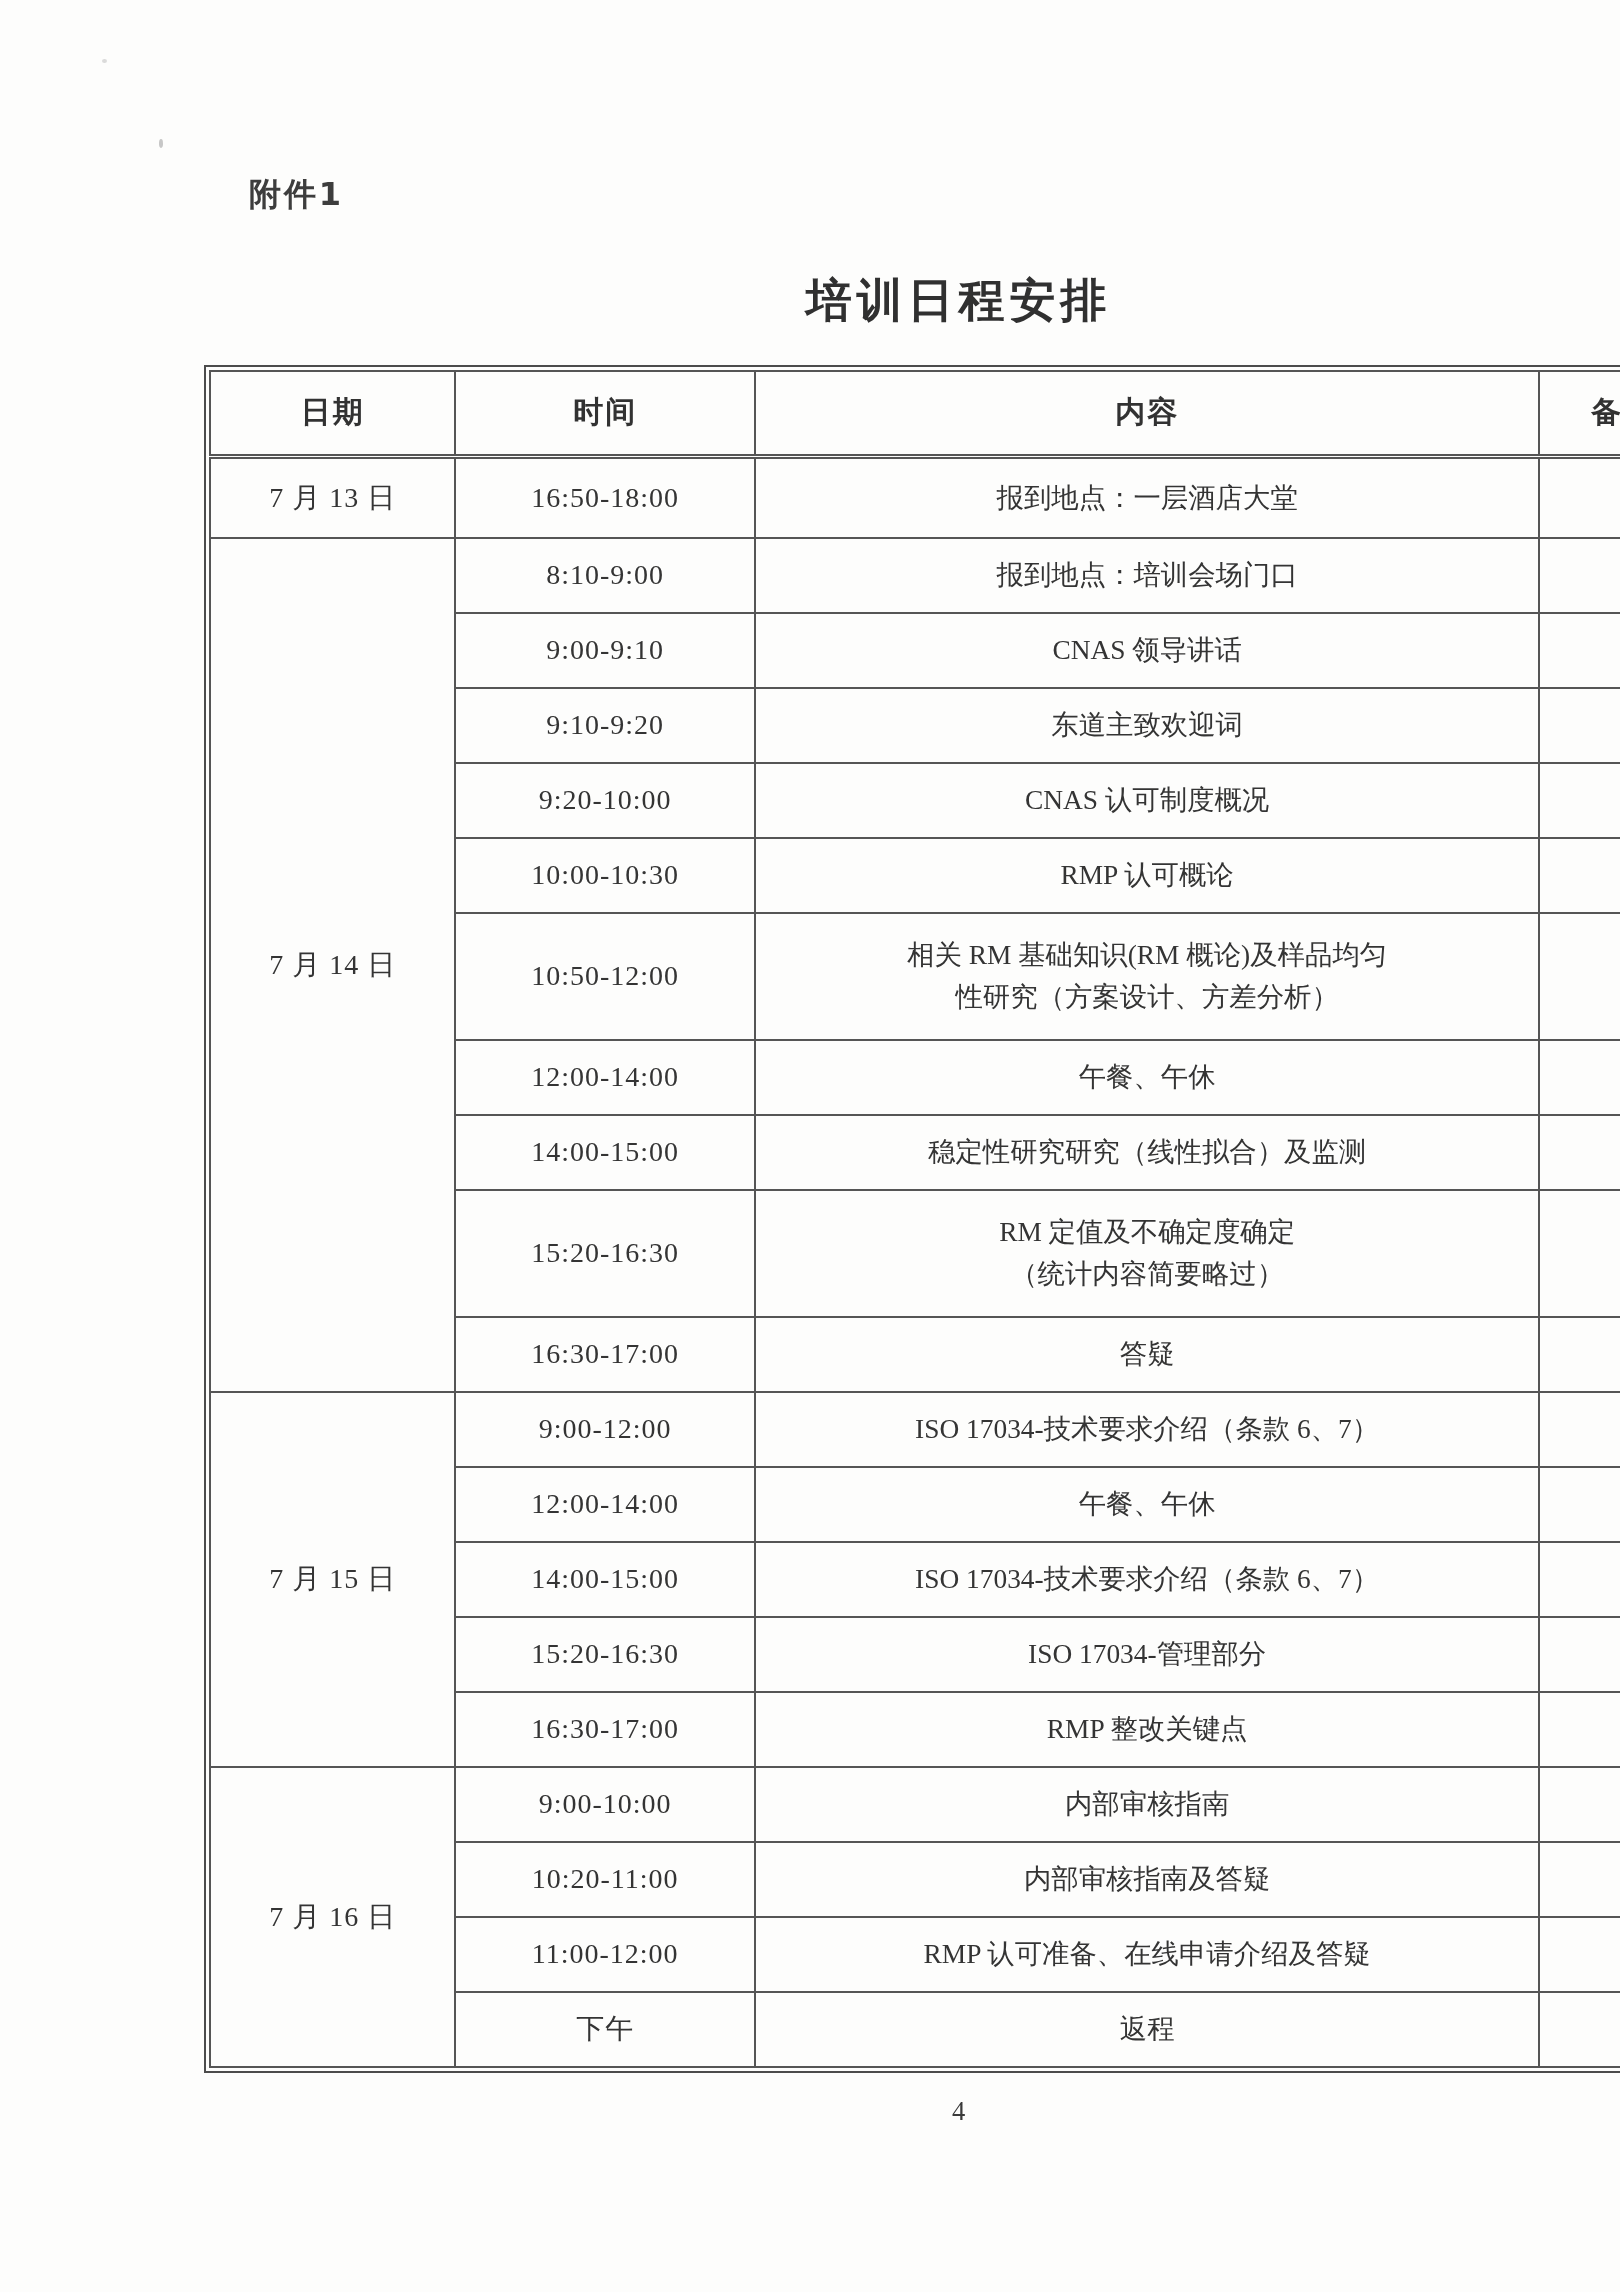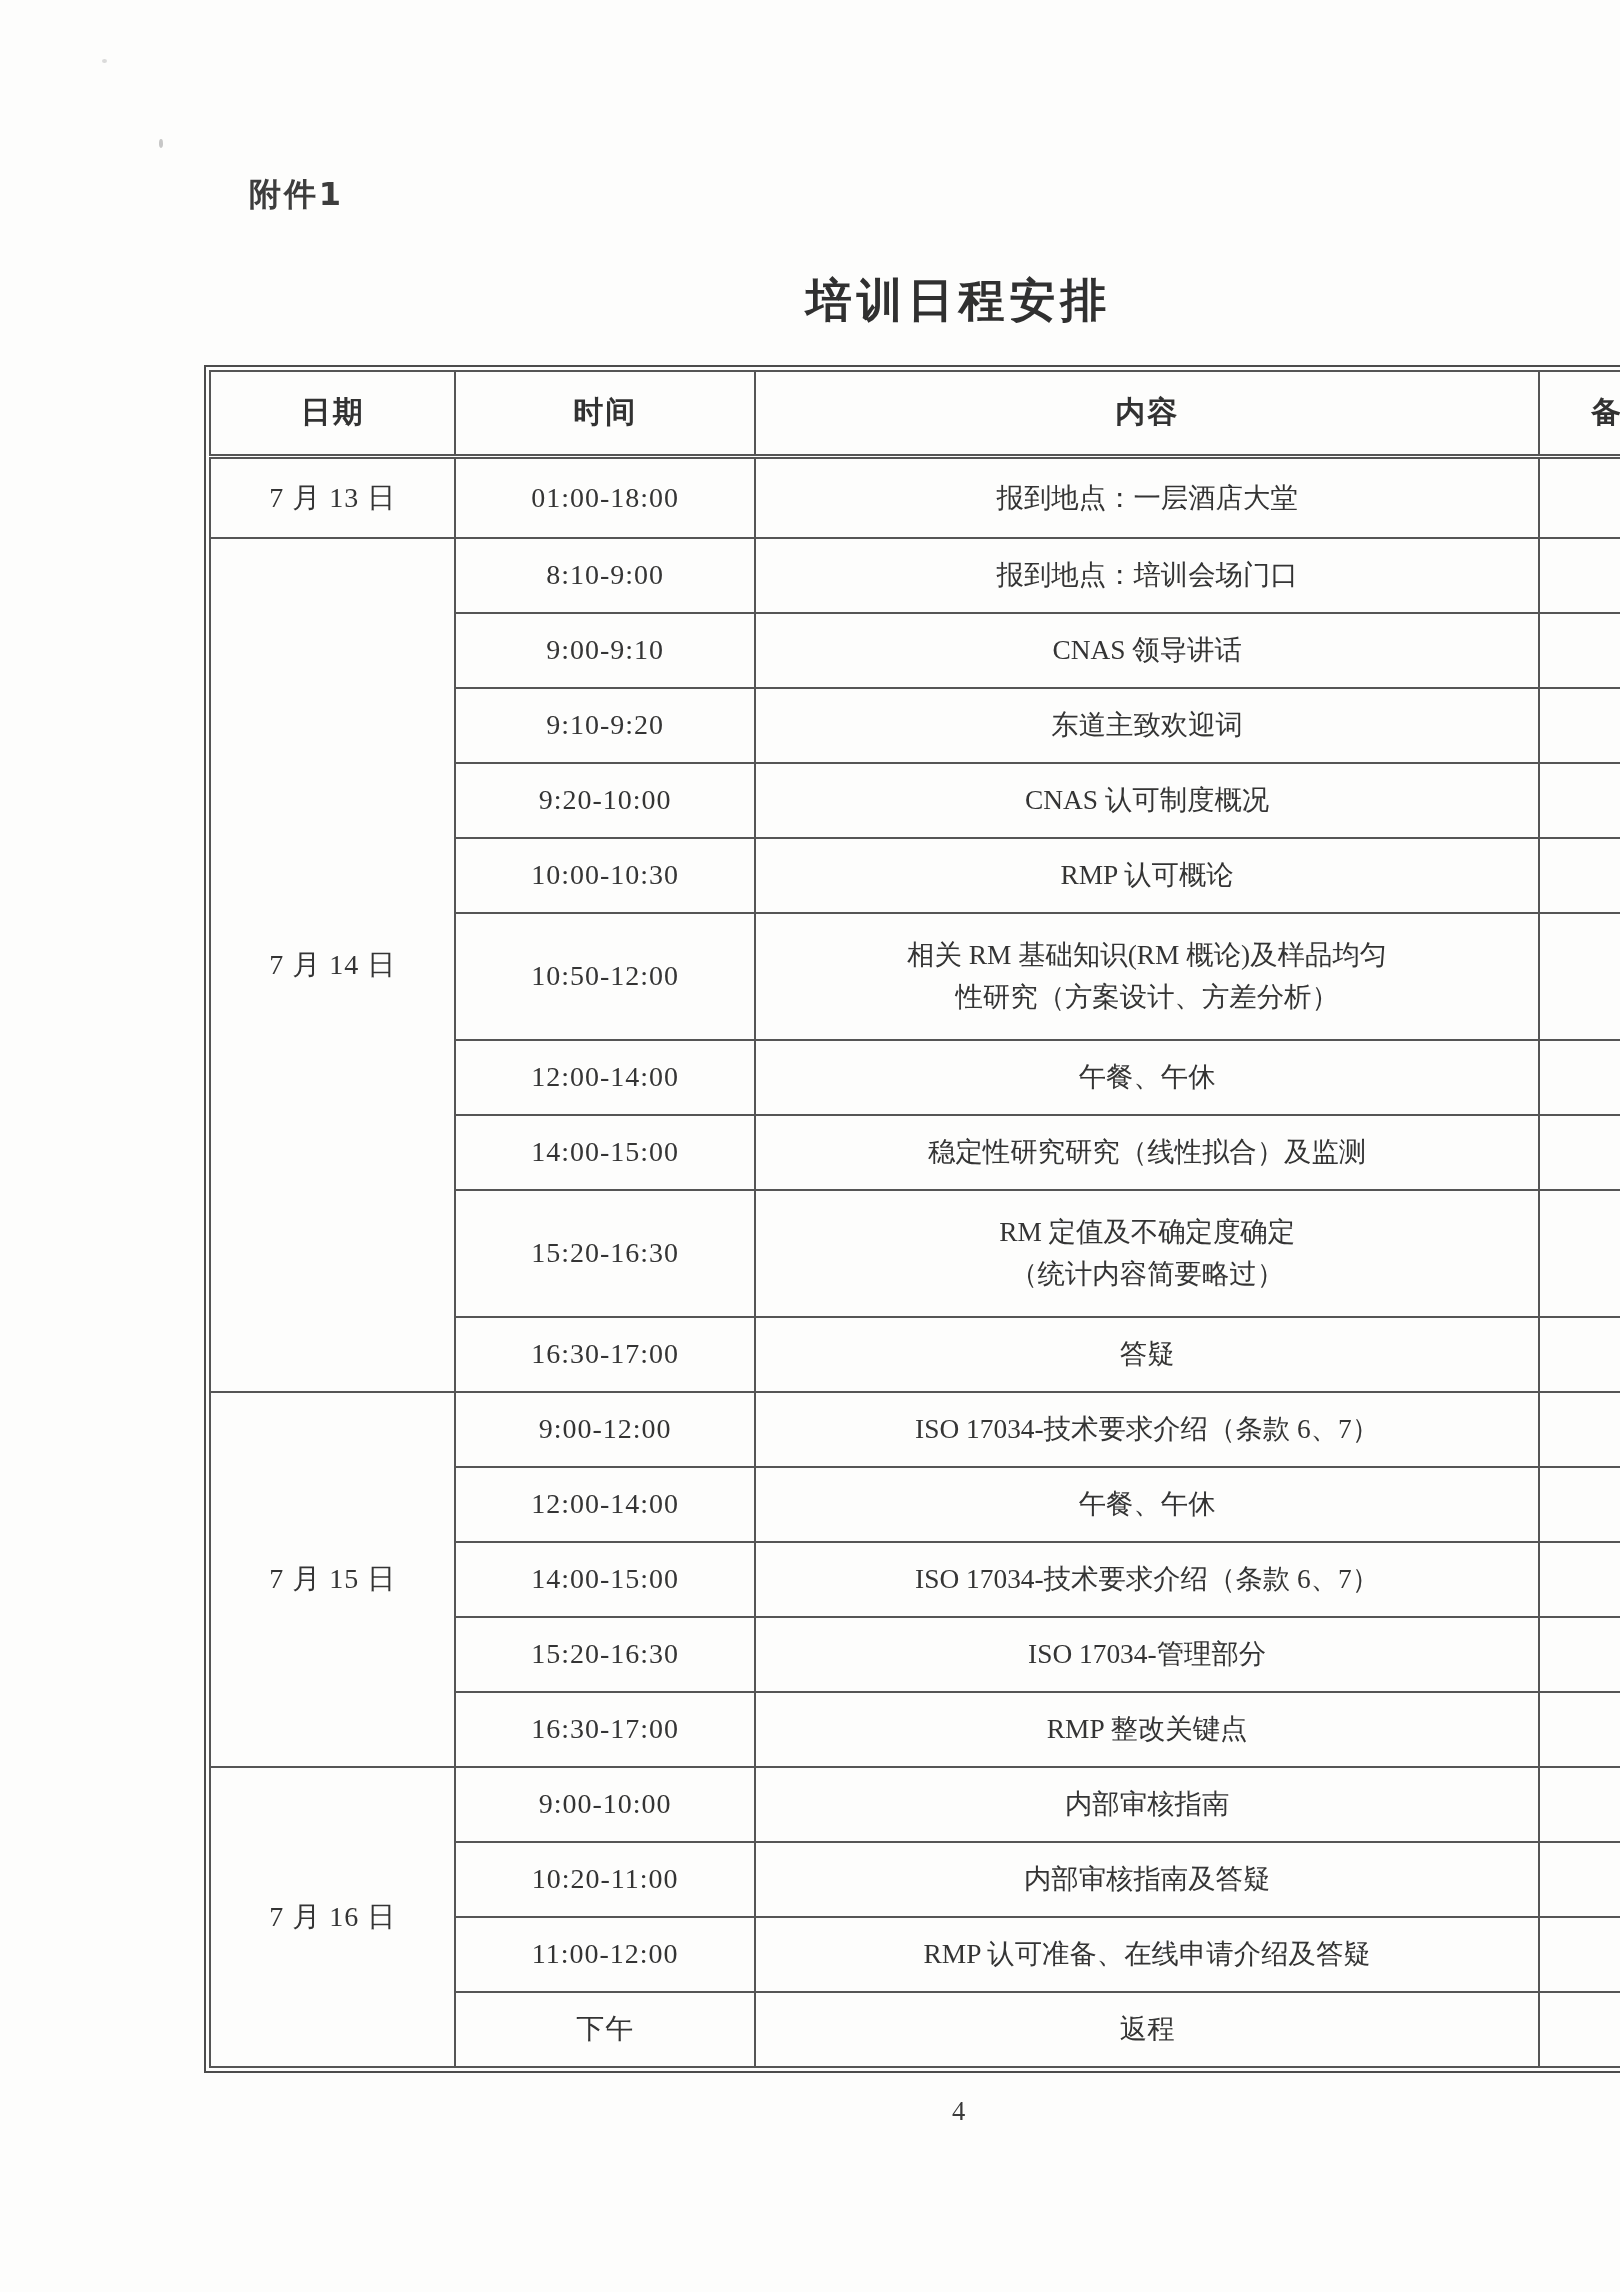--- a/index.html
+++ b/index.html
@@ -111,21 +111,21 @@
         <tr id="header-row">
             <th>日期</th>
             <th>时间</th>
             <th>内容</th>
             <th>备注</th>
           </tr>
       </thead>
       <tbody id="table-body">
           <tr class="first-day">
             <td class="cell-date" rowspan="1">7 月 13 日</td>
-            <td class="cell-time">01:00-18:00</td>
+            <td class="cell-time">16:50-18:00</td>
             <td class="cell-content">报到地点：一层酒店大堂</td>
             <td class="cell-remark"></td>
           </tr>
           <tr class="section-start">
             <td class="cell-date" rowspan="10">7 月 14 日</td>
             <td class="cell-time">8:10-9:00</td>
             <td class="cell-content">报到地点：培训会场门口</td>
             <td class="cell-remark"></td>
           </tr>
           <tr>

